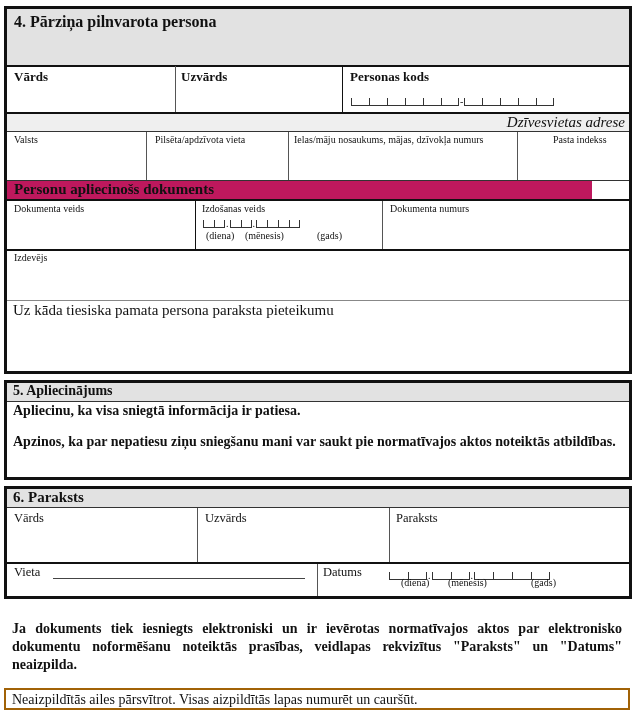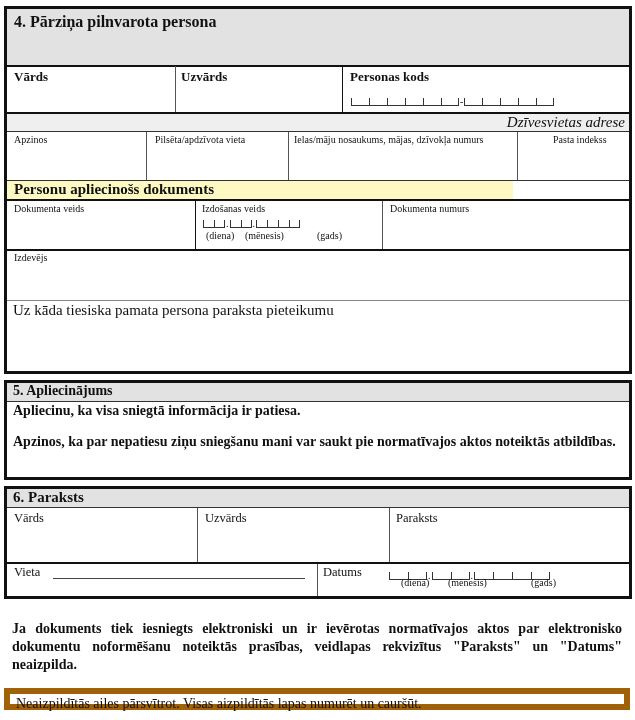--- a/index.html
+++ b/index.html
@@ -62,38 +62,38 @@
   </div>
   <div class="hl hl-dark" style="top:103px;"></div>
 
   <div class="abs" style="left:0; top:105px; width:622px; height:17px; background:#efefef;">
     <div class="abs" style="right:4px; top:0; font-style:italic; font-size:15px;">Dzīvesvietas adrese</div>
   </div>
   <div class="hl" style="top:122px; border-top-color:#333;"></div>
 
   <div class="abs" style="left:0; top:123px; width:622px; height:48px;">
     <div class="abs" style="left:0; top:0; width:139px; height:48px;">
-      <div class="abs lbl-s" style="left:7px; top:2px;">Apzinos</div>
+      <div class="abs lbl-s" style="left:7px; top:2px;">Valsts</div>
     </div>
     <div class="vl" style="left:139px;"></div>
     <div class="abs" style="left:143px; top:0; width:141px; height:48px;">
       <div class="abs lbl-s" style="left:5px; top:2px;">Pilsēta/apdzīvota vieta</div>
     </div>
     <div class="vl" style="left:281px;"></div>
     <div class="abs" style="left:282px; top:0; width:228px; height:32px;">
       <div class="abs lbl-s" style="left:5px; top:2px;">Ielas/māju nosaukums, mājas, dzīvokļa numurs</div>
     </div>
     <div class="vl" style="left:510px;"></div>
     <div class="abs" style="left:540px; top:0; width:111px; height:44px;">
       <div class="abs lbl-s" style="left:6px; top:2px;">Pasta indekss</div>
     </div>
   </div>
   <div class="hl" style="top:171px; border-top-color:#333;"></div>
 
-  <div class="abs" style="left:0; top:172px; width:506px; height:18px; background:#fef9c3;">
+  <div class="abs" style="left:0; top:172px; width:585px; height:18px; background:#be185d;">
     <div class="abs" style="left:7px; top:0; font-weight:bold; font-size:15px;">Personu apliecinošs dokuments</div>
   </div>
   <div class="hl hl-dark" style="top:190px;"></div>
 
   <div class="abs" style="left:0; top:192px; width:622px; height:48px;">
     <div class="abs" style="left:0; top:0; width:188px; height:48px;">
       <div class="abs lbl-s" style="left:7px; top:2px;">Dokumenta veids</div>
     </div>
     <div class="vl" style="left:188px; border-left-color:#111;"></div>
     <div class="abs" style="left:189px; top:0; width:186px; height:48px;">
@@ -183,15 +183,15 @@
       </div>
       <div class="sub" style="left:83px; top:13px;">(diena)</div>
       <div class="sub" style="left:130px; top:13px;">(mēnesis)</div>
       <div class="sub" style="left:213px; top:13px;">(gads)</div>
     </div>
   </div>
 </div>
 
 <div class="abs" style="left:12px; top:620px; width:610px; font-weight:bold; font-size:14px; line-height:18px; text-align:justify;">Ja dokuments tiek iesniegts elektroniski un ir ievērotas normatīvajos aktos par elektronisko dokumentu noformēšanu noteiktās prasības, veidlapas rekvizītus "Paraksts" un "Datums" neaizpilda.</div>
 
-<div class="abs" style="left:4px; top:688px; width:626px; height:22px; border:6px solid #a16207;">
+<div class="abs" style="left:4px; top:688px; width:626px; height:22px; border:2px solid #a16207;">
   <div class="abs" style="left:6px; top:2px; font-size:14px;">Neaizpildītās ailes pārsvītrot. Visas aizpildītās lapas numurēt un cauršūt.</div>
 </div>
 
 </body></html>

